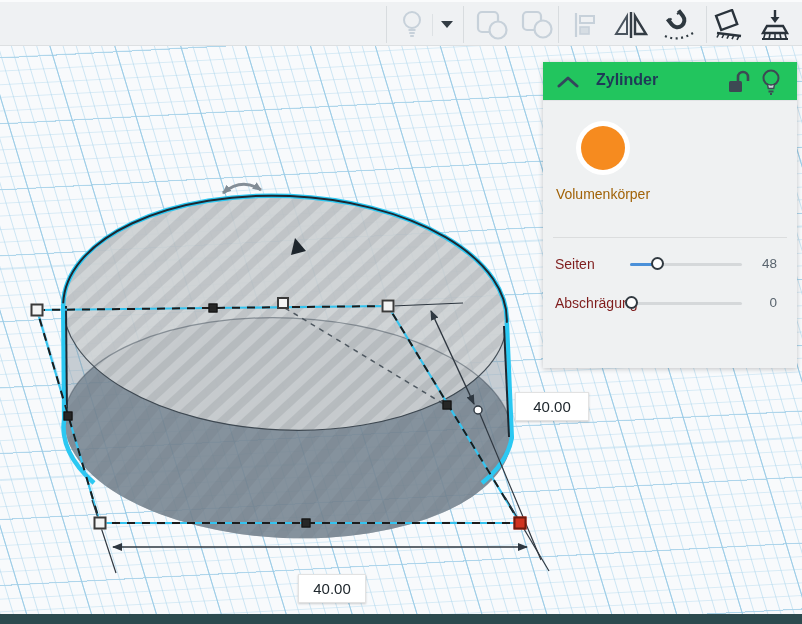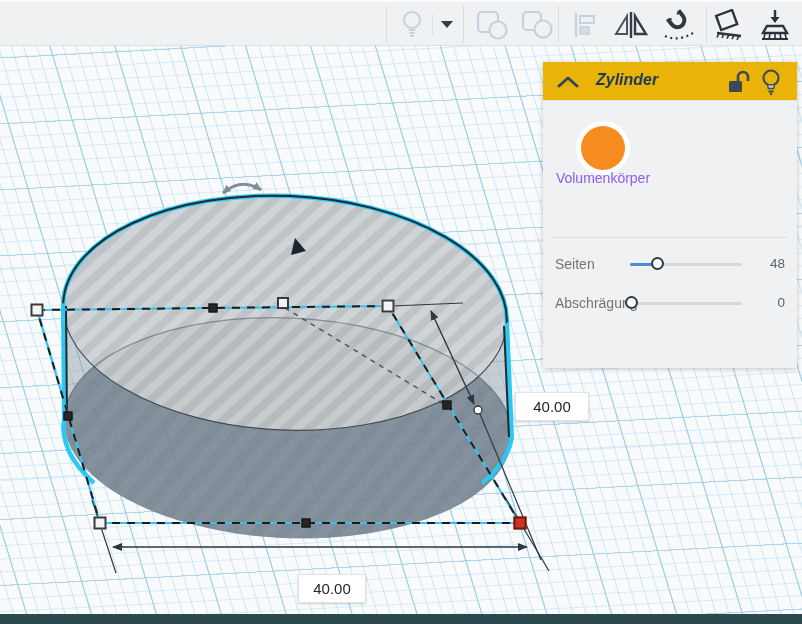--- a/index.html
+++ b/index.html
@@ -40,44 +40,44 @@
   .handle{position:absolute;z-index:9;transform:translate(-50%,-50%);box-sizing:border-box;}
   .handle-white{width:13px;height:13px;background:#f4f4f4;border:2px solid #3a3a3a;}
   .handle-black{width:9px;height:9px;background:#262626;border:1px solid #101010;}
   .handle-red{width:13px;height:13px;background:#cf3420;border:2px solid #6e1a0c;}
   
   .panel{
     position:absolute;left:543px;top:62px;width:254px;height:306px;z-index:20;
     background:#eff1f2;box-shadow:0 1px 5px rgba(0,0,0,.22);
   }
   .panel-header{
-    position:relative;height:38px;background:#eab308;border-bottom:1px solid #e2e4e6;font-style:italic;
+    position:relative;height:38px;background:#22c55e;border-bottom:1px solid #e2e4e6;
   }
   .panel-title{
     position:absolute;left:53px;top:9px;font-size:16px;font-weight:700;color:#1f3a57;
   }
   .ph-ic{position:absolute;top:6px;width:26px;height:28px;display:flex;align-items:center;justify-content:center;}
   .opt{position:absolute;width:110px;text-align:center;}
   .opt-circle{width:44px;height:44px;border-radius:50%;margin:0 auto;}
   .opt-circle.solid{background:#f68b1f;box-shadow:0 0 0 5px #ffffff;}
   .opt-circle.hole{
     background:repeating-linear-gradient(45deg,#c7cacc 0 5px,#b2b5b7 5px 10px);
     box-shadow:0 0 0 3px #ffffff,0 0 0 5px #4a90d9;
   }
-  .opt-label{font-size:14px;color:#8b5cf6;}
+  .opt-label{margin-top:16px;font-size:14px;color:#a16207;}
   .panel-divider{position:absolute;left:10px;top:175px;width:234px;height:1px;background:#dbddde;}
   .slider-row{position:absolute;left:0;width:254px;height:20px;}
-  .slider-label{position:absolute;left:12px;top:2px;font-size:14px;color:#737373;}
+  .slider-label{position:absolute;left:12px;top:2px;font-size:14px;color:#7f1d1d;}
   .slider-track{position:absolute;left:87px;top:9px;width:112px;height:3px;background:#d5d8da;border-radius:2px;}
   .slider-fill{position:absolute;left:0;top:0;height:3px;background:#4a90d9;border-radius:2px;}
   .slider-thumb{
     position:absolute;top:-6px;width:13px;height:13px;border-radius:50%;
     background:#ffffff;border:2px solid #323a41;box-sizing:border-box;
   }
-  .slider-value{position:absolute;left:210px;top:2px;width:32px;text-align:right;font-size:13.5px;color:#59646e;}
+  .slider-value{position:absolute;left:202px;top:2px;width:32px;text-align:right;font-size:13.5px;color:#59646e;}
   
   .bottom-bar{position:absolute;left:0;bottom:0;width:802px;height:10px;background:#2c4a4e;z-index:25;}
 </style>
 </head>
 <body>
 
 <div class="viewport">
   <div class="grid"></div>
 </div>
 

